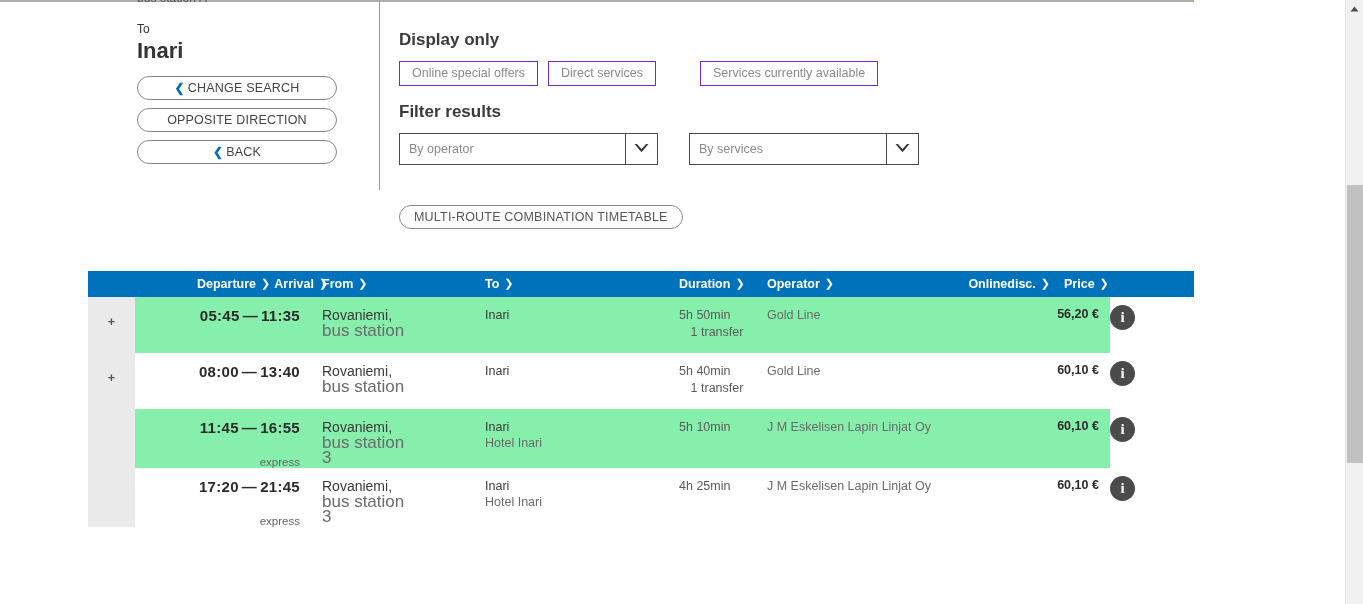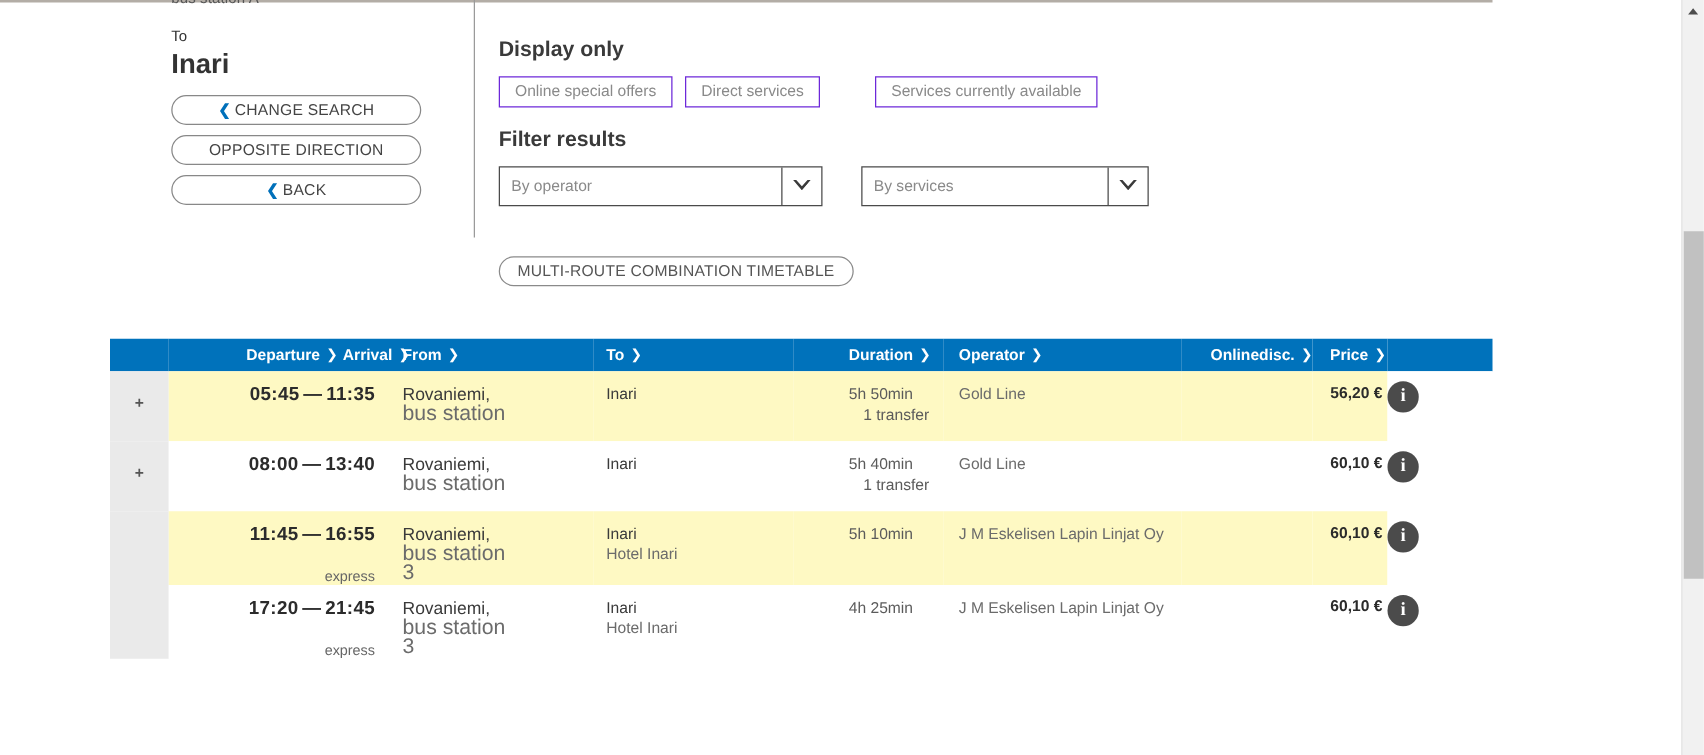--- a/index.html
+++ b/index.html
@@ -207,21 +207,21 @@
   }
   .hdr-spacer { background: #0072bb; }
 
   table.res tbody td {
     padding: 0;
     vertical-align: top;
     font-size: 12.5px;
     color: #555;
     height: 56px;
   }
-  tr.row-alt td { background: #fef9c3; }
+  tr.row-alt td { background: #86efac; }
   tr.row-plain td { background: #ffffff; }
   td.c-last { background: #ffffff !important; }
 
   td.c-plus {
     background: #eaeaea !important;
     text-align: center;
     color: #3d4a5c;
     font-size: 18px;
     font-weight: bold;
     cursor: pointer;
@@ -269,21 +269,21 @@
 
   .dur-main { font-size: 12.5px; color: #5b5b5b; line-height: 17px; }
   .dur-sub  { font-size: 12.5px; color: #5b5b5b; line-height: 17px; text-align: center; }
 
   .op { font-size: 12.5px; color: #6b6b6b; line-height: 16px; }
 
   .price {
     font-size: 12.5px;
     font-weight: bold;
     color: #2b2b2b;
-    text-align: right;
+    text-align: center;
     padding-right: 4px;
     white-space: nowrap;
   }
 
   .info-cell { text-align: left; padding-left: 16px; }
   .info-icon {
     display: inline-block;
     width: 25px; height: 25px;
     border-radius: 50%;
     background: #4b4b4b;

